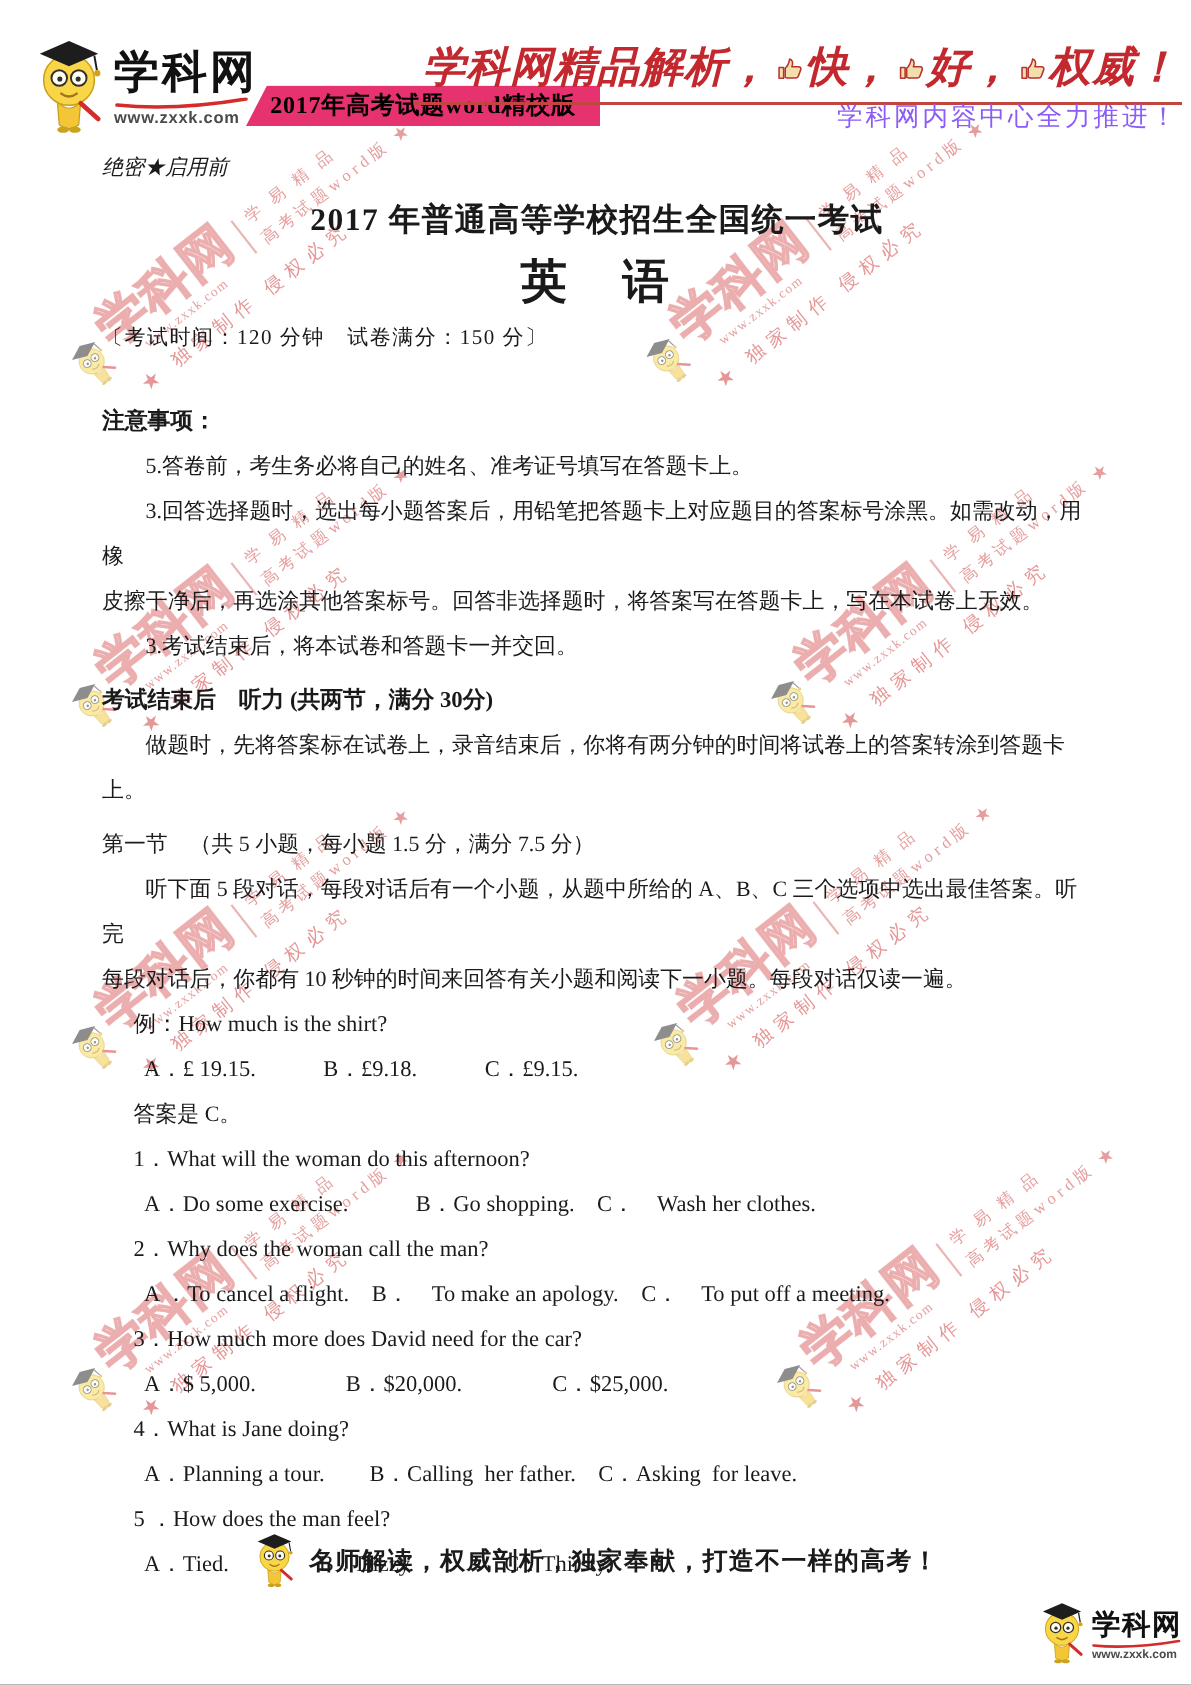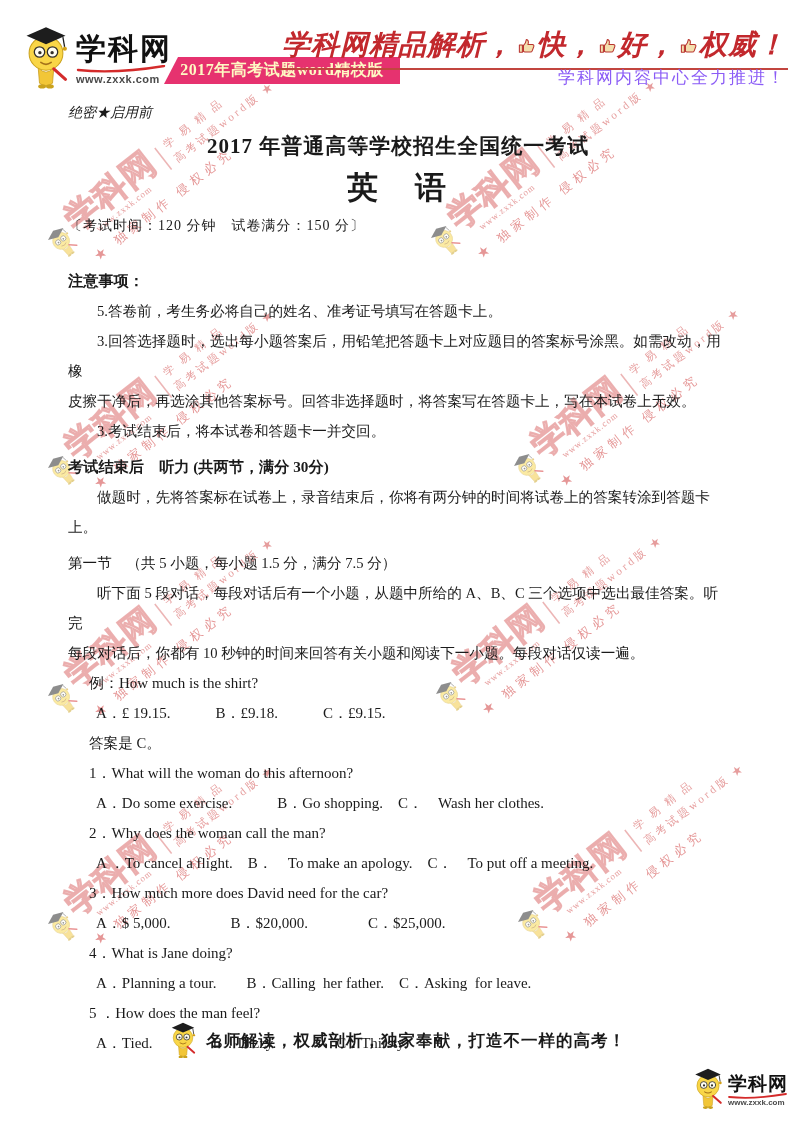--- a/index.html
+++ b/index.html
@@ -26,21 +26,21 @@
   .hdr-mascot{width:52px;height:66px;}
   .hdr-brandcol{display:flex;flex-direction:column;line-height:1;margin-left:4px;}
   .hdr-brand{font-size:30px;font-weight:bold;color:#111;letter-spacing:2px;
              font-family:"Liberation Sans","DejaVu Sans",sans-serif;}
   .hdr-swoosh{width:92px;height:8px;margin-top:1px;}
   .hdr-url{font-size:11px;font-weight:bold;color:#4a4a4a;letter-spacing:.5px;margin-top:1px;
            font-family:"Liberation Sans","DejaVu Sans",sans-serif;}
   .banner{position:absolute;left:164px;top:57px;width:236px;height:27px;z-index:2;
           background:#e6326f;clip-path:polygon(14px 0,100% 0,100% 100%,0 100%);
           display:flex;align-items:center;justify-content:center;}
-  .banner span{color:#fef9c3;font-size:16px;font-weight:bold;letter-spacing:.5px;white-space:nowrap;text-align:center;}
+  .banner span{color:#000000;font-size:16px;font-weight:bold;letter-spacing:.5px;white-space:nowrap;text-align:center;}
   .slogan{position:absolute;right:6px;top:24px;z-index:2;display:flex;align-items:center;
           border-bottom:2px solid #c2453f;padding:2px 2px 4px 6px;}
   .slogan .cal{font-size:28px;font-weight:bold;font-style:italic;color:#c2282d;
                letter-spacing:1px;white-space:nowrap;}
   .thumb{width:19px;height:19px;margin:0 1px 0 3px;}
   .tagline{position:absolute;right:8px;top:66px;z-index:2;font-size:17px;color:#8b5cf6;
            letter-spacing:2px;white-space:nowrap;}
 
   
   .doc{position:absolute;left:68px;top:102px;width:660px;z-index:1;}

